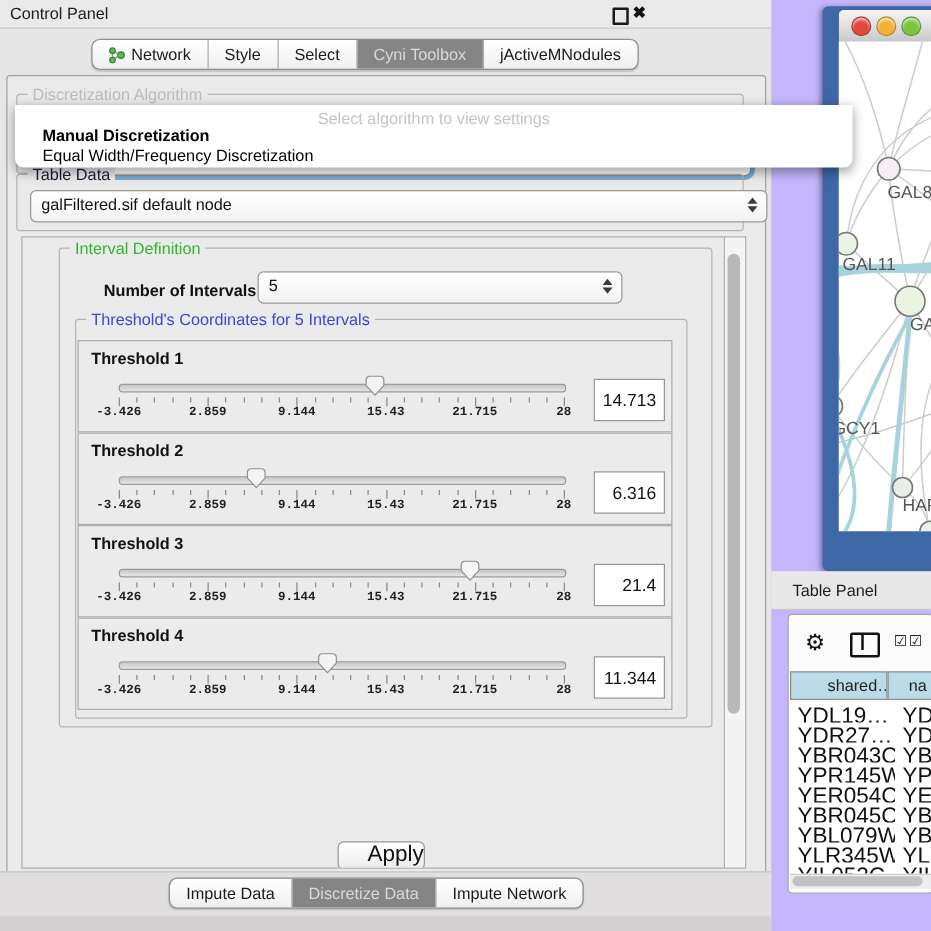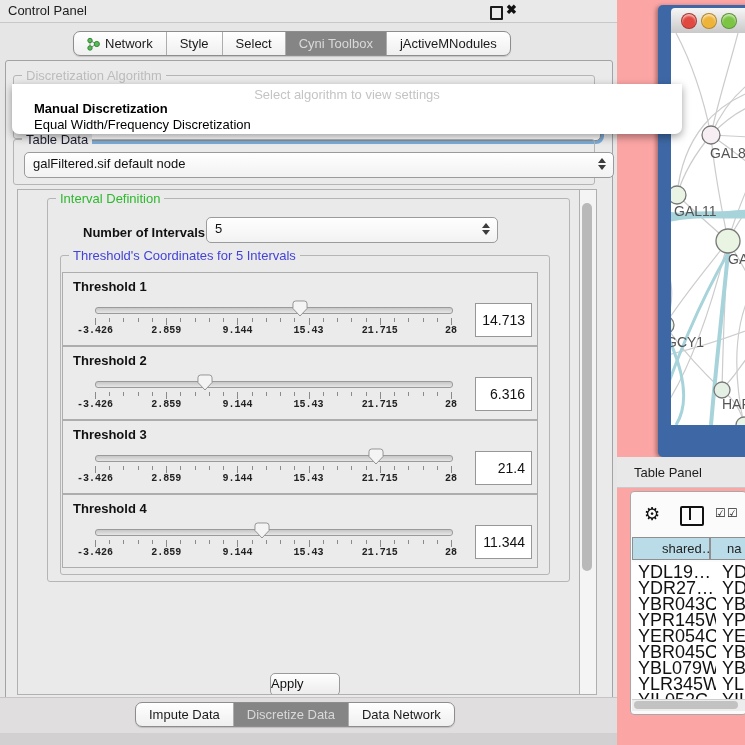--- a/index.html
+++ b/index.html
@@ -1,16 +1,16 @@
 <!DOCTYPE html>
 <html><head>
 <meta charset="utf-8">
 <style>
   html,body{margin:0;padding:0;}
-  #screen{position:relative;width:745px;height:745px;overflow:hidden;background:#fca5a5;
+  #screen{position:relative;width:745px;height:745px;overflow:hidden;background:#c4b5fd;
           font-family:"Liberation Sans",sans-serif;-webkit-font-smoothing:antialiased;}
   
   .left-region{position:absolute;left:0;top:0;width:617px;height:745px;background:#e7e6e6;}
   .cp-titlebar{position:absolute;left:0;top:0;width:617px;height:22px;background:#eae9e9;border-bottom:1px solid #c9c7c7;}
   .cp-title{position:absolute;left:8px;top:3px;font-size:13px;color:#1d1d1d;}
   .cp-float{position:absolute;left:490px;top:6px;width:9px;height:10px;border:2px solid #1a1a1a;border-radius:1px;}
   .cp-close{position:absolute;left:506px;top:2px;font-size:13px;font-weight:bold;color:#111;}
   .tabbar{position:absolute;display:flex;height:23px;border:1px solid #8d8d8d;border-radius:7px;overflow:hidden;
           background:linear-gradient(#ffffff,#efefef);box-shadow:0 1px 1px rgba(0,0,0,.15);}
   .tabbar .tab{padding:0 13px;font-size:13px;line-height:22px;color:#1a1a1a;border-right:1px solid #adadad;
@@ -59,21 +59,21 @@
   .tick{position:absolute;top:45px;width:1px;background:#8a8a8a;}
   .ticklab{position:absolute;top:52px;font-size:10px;font-weight:bold;color:#222;transform:translateX(-50%);white-space:nowrap;font-family:Liberation Mono, monospace;}
   .thr-value{position:absolute;left:412px;top:30px;width:57px;height:34px;background:#fff;border:1px solid #979797;
              font-size:14px;color:#111;text-align:right;line-height:32px;padding-right:6px;box-sizing:border-box;}
   .attr-group{left:29px;top:396px;width:521px;height:86px;}
   .attr-subtitle{position:absolute;left:10px;top:6px;font-size:13px;font-weight:bold;color:#111;}
   .attr-list{position:absolute;left:18px;top:26px;width:489px;height:50px;background:#fff;border:1px solid #ababab;overflow:hidden;}
   .attr-item{font-size:13px;color:#111;line-height:16px;padding-left:8px;white-space:nowrap;}
   .attr-scroll{position:absolute;right:2px;top:2px;width:9px;height:40px;background:#b9b9b9;border-radius:4px;}
   .apply-btn{position:absolute;left:252px;top:483px;width:68px;height:21px;background:linear-gradient(#fefefe,#ececec);
-             border:1px solid #9a9a9a;border-radius:5px;font-size:13px;color:#111;text-align:left;line-height:19px;}
+             border:1px solid #9a9a9a;border-radius:5px;font-size:18px;color:#111;text-align:right;line-height:19px;}
   
   .net-window{position:absolute;left:658px;top:5px;width:123px;height:452px;background:#3e68a5;
               border-radius:5px 0 0 5px;box-shadow:-2px 1px 4px rgba(0,0,0,.35);}
   .mac-tb{position:absolute;left:13px;top:3px;right:0;height:25px;background:linear-gradient(#f6f6f6,#c9c9c9);
           border-bottom:1px solid #979797;border-radius:4px 0 0 0;}
   .light{position:absolute;top:5px;width:14px;height:14px;border-radius:50%;border:1px solid rgba(0,0,0,.25);
          box-shadow:inset 0 2px 2px rgba(255,255,255,.6);}
   .net-canvas{position:absolute;left:13px;top:28px;right:0;height:392px;background:#fff;overflow:hidden;}
   
   .tp-titlebar{position:absolute;left:617px;top:457px;width:128px;height:30px;background:#e9e8e8;border-bottom:1px solid #cac8c8;}
@@ -347,21 +347,21 @@
     <div class="bottom-strip"></div>
     <div class="bottom-strip2"></div>
     <div class="tabbar bottom-tabbar">
         <div class="tab">
           <span>Impute Data</span>
         </div>
         <div class="tab sel">
           <span>Discretize Data</span>
         </div>
         <div class="tab">
-          <span>Data Network</span>
+          <span>Impute Network</span>
         </div>
       </div>
   </div>
 
   <div class="net-window">
     <div class="mac-tb" id="mac-tb">
         <div class="light" style="left: 10px; background: rgb(225, 72, 64);"></div>
         <div class="light" style="left: 30px; background: rgb(238, 180, 58);"></div>
         <div class="light" style="left: 50px; background: rgb(124, 197, 68);"></div>
       </div>

